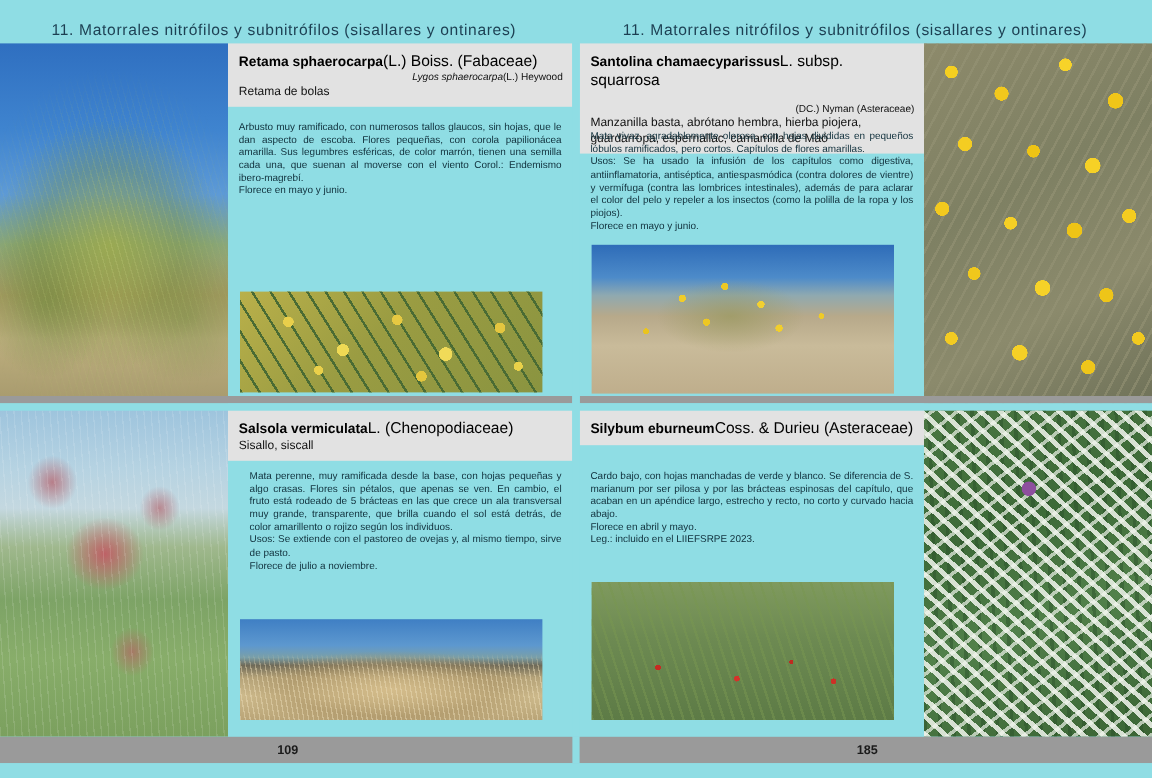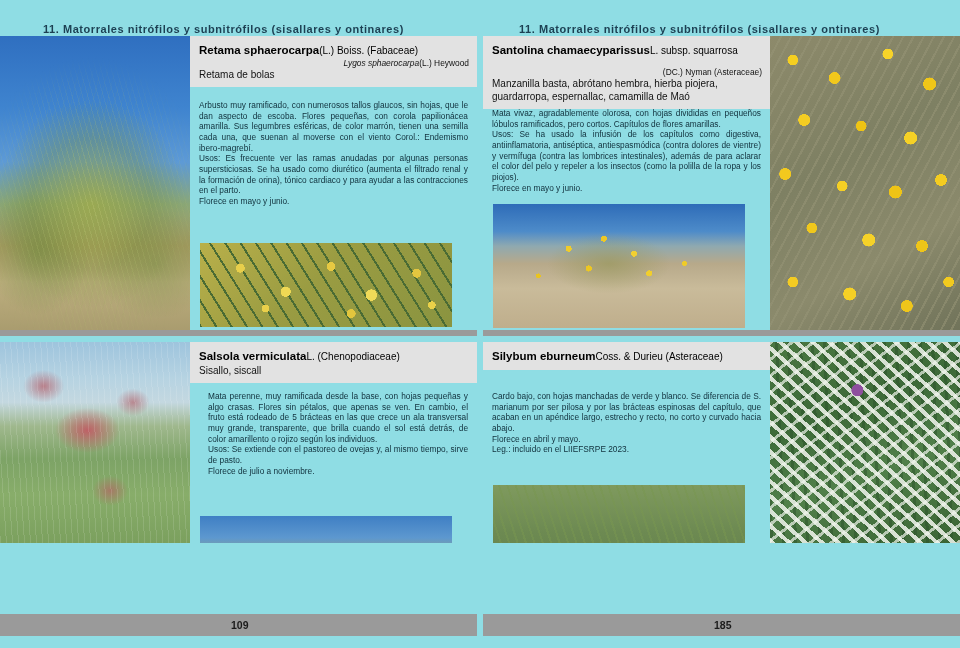--- a/index.html
+++ b/index.html
@@ -10,39 +10,39 @@
     overflow:hidden;
   }
   .spread{position:relative;width:960px;height:648px;}
 
   
   .header-band{
     position:absolute;top:0;left:0;width:960px;height:36px;
     background:#8fdde4;
   }
   .run-head{
-    position:absolute;top:23px;
-    font-size:11px;font-weight:bold;color:#1c3f52;
+    position:absolute;top:17px;
+    font-size:13px;font-weight:normal;color:#1c3f52;
     letter-spacing:0.55px;white-space:nowrap;
   }
   .run-head.left{left:43px;}
   .run-head.right{left:519px;}
 
   
   .page{position:absolute;top:36px;width:477px;height:578px;}
   .page.left{left:0;}
   .page.right{left:483px;}
   .gutter{
     position:absolute;top:36px;left:477px;width:6px;height:578px;
     background:#8fdde4;z-index:6;
   }
 
   .entry{position:absolute;left:0;width:477px;overflow:hidden;}
   .entry.top{top:0;height:300px;}
-  .entry.bottom{top:306px;height:201px;}
+  .entry.bottom{top:306px;height:272px;}
 
   .sep{
     position:absolute;left:0;width:477px;height:6px;
     background:#9a9a9a;
   }
 
   
   .photo-main{
     position:absolute;top:0;left:0;width:190px;height:100%;
   }
@@ -59,21 +59,21 @@
   .namebox{
     position:absolute;top:0;left:0;right:0;
     background:#e2e2e2;
     padding:7px 8px 6px 9px;
     box-sizing:border-box;
   }
   .sci{
     font-size:11.5px;font-weight:bold;color:#000;
     line-height:1.25;
   }
-  .sci .auth{font-size:10px;font-weight:normal;}
+  .sci .auth{font-size:13px;font-weight:normal;}
   .syn{
     font-size:8.4px;font-style:italic;color:#111;line-height:1.3;text-align:right;
   }
   .syn .up{font-style:normal;}
   .vern{
     font-size:10px;color:#111;line-height:1.3;
   }
   .body{
     position:absolute;left:0;right:0;
     padding:0 9px 0 9px;
@@ -256,21 +256,20 @@
           <div class="sci">
             <span>Retama sphaerocarpa</span><span class="auth">(L.) Boiss. (Fabaceae)</span>
           </div>
           <div class="syn">
             <span>Lygos sphaerocarpa</span><span class="up">(L.) Heywood</span>
           </div>
           <div class="vern">Retama de bolas</div>
         </div>
         <div class="body" style="top:64px;">
           <div>Arbusto muy ramificado, con numerosos tallos glaucos, sin hojas, que le dan aspecto de escoba. Flores pequeñas, con corola papilionácea amarilla. Sus legumbres esféricas, de color marrón, tienen una semilla cada una, que suenan al moverse con el viento Corol.: Endemismo ibero-magrebí.</div>
-          <div>Usos: Es frecuente ver las ramas anudadas por algunas personas supersticiosas. Se ha usado como diurético (aumenta el filtrado renal y la formación de orina), tónico cardiaco y para ayudar a las contracciones en el parto.</div>
           <div>Florece en mayo y junio.</div>
         </div>
         <div class="inset" style="top:207px;width:252px;height:84px;">
           <div class="ph ph-retama-in"></div>
         </div>
       </div>
       <div class="sep" style="bottom:0;"></div>
     </div>
 
     <div class="entry bottom">

